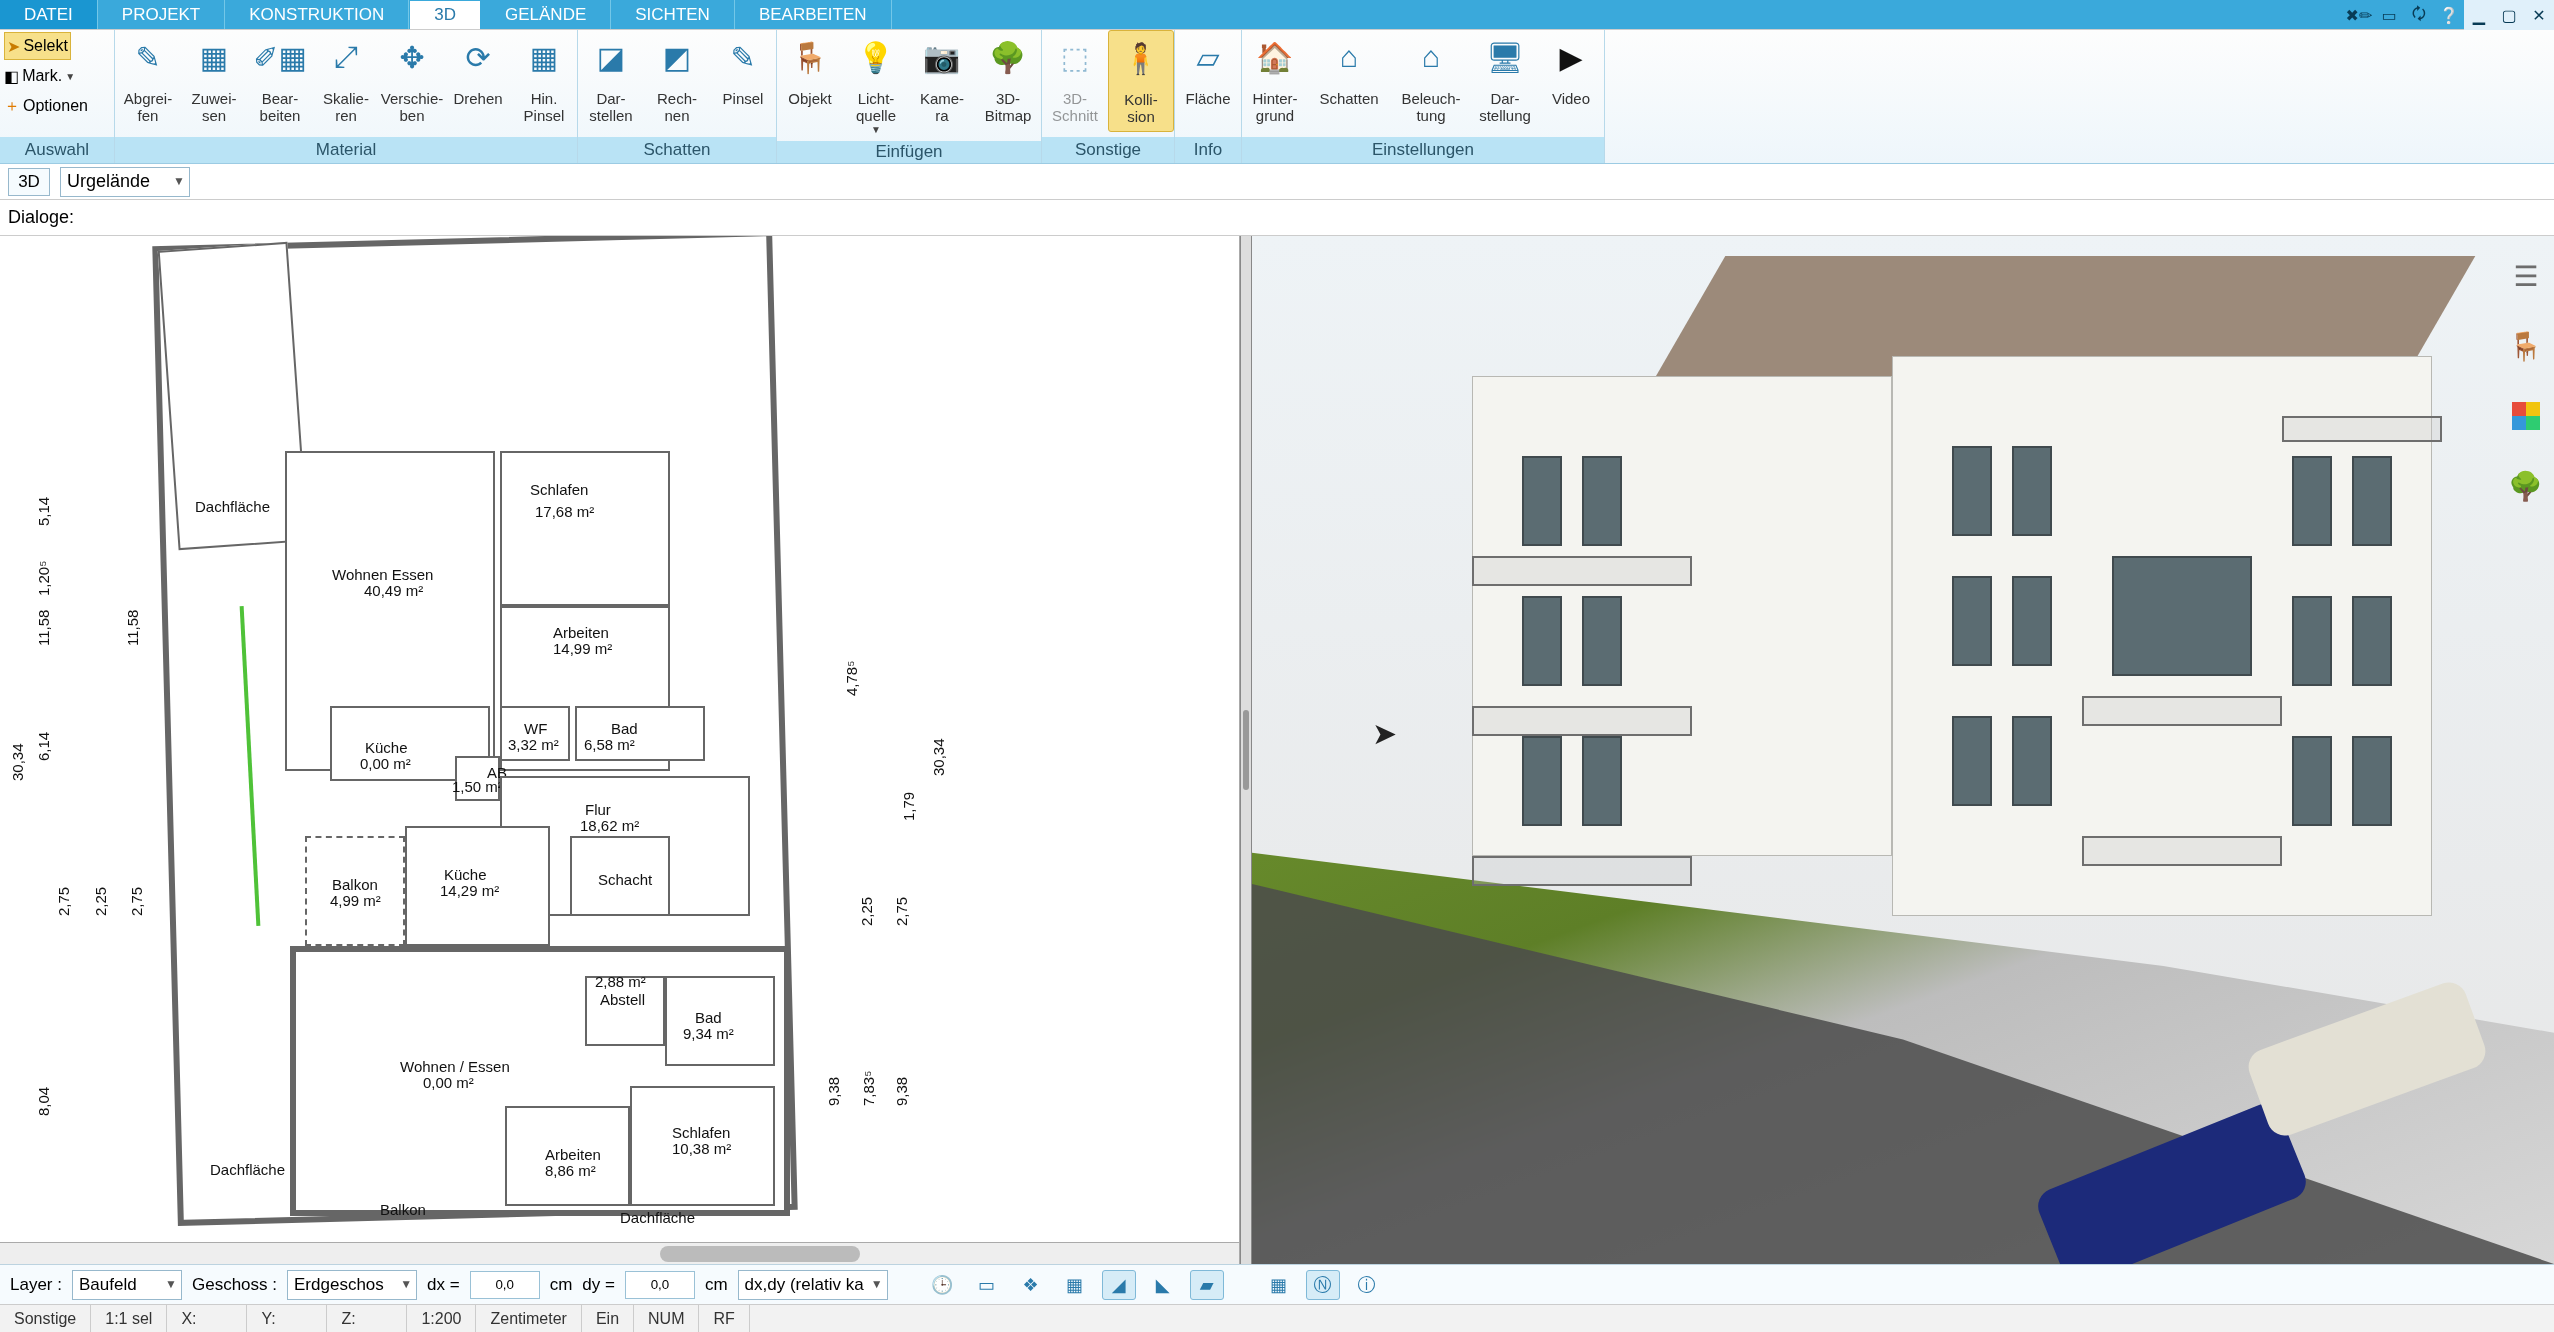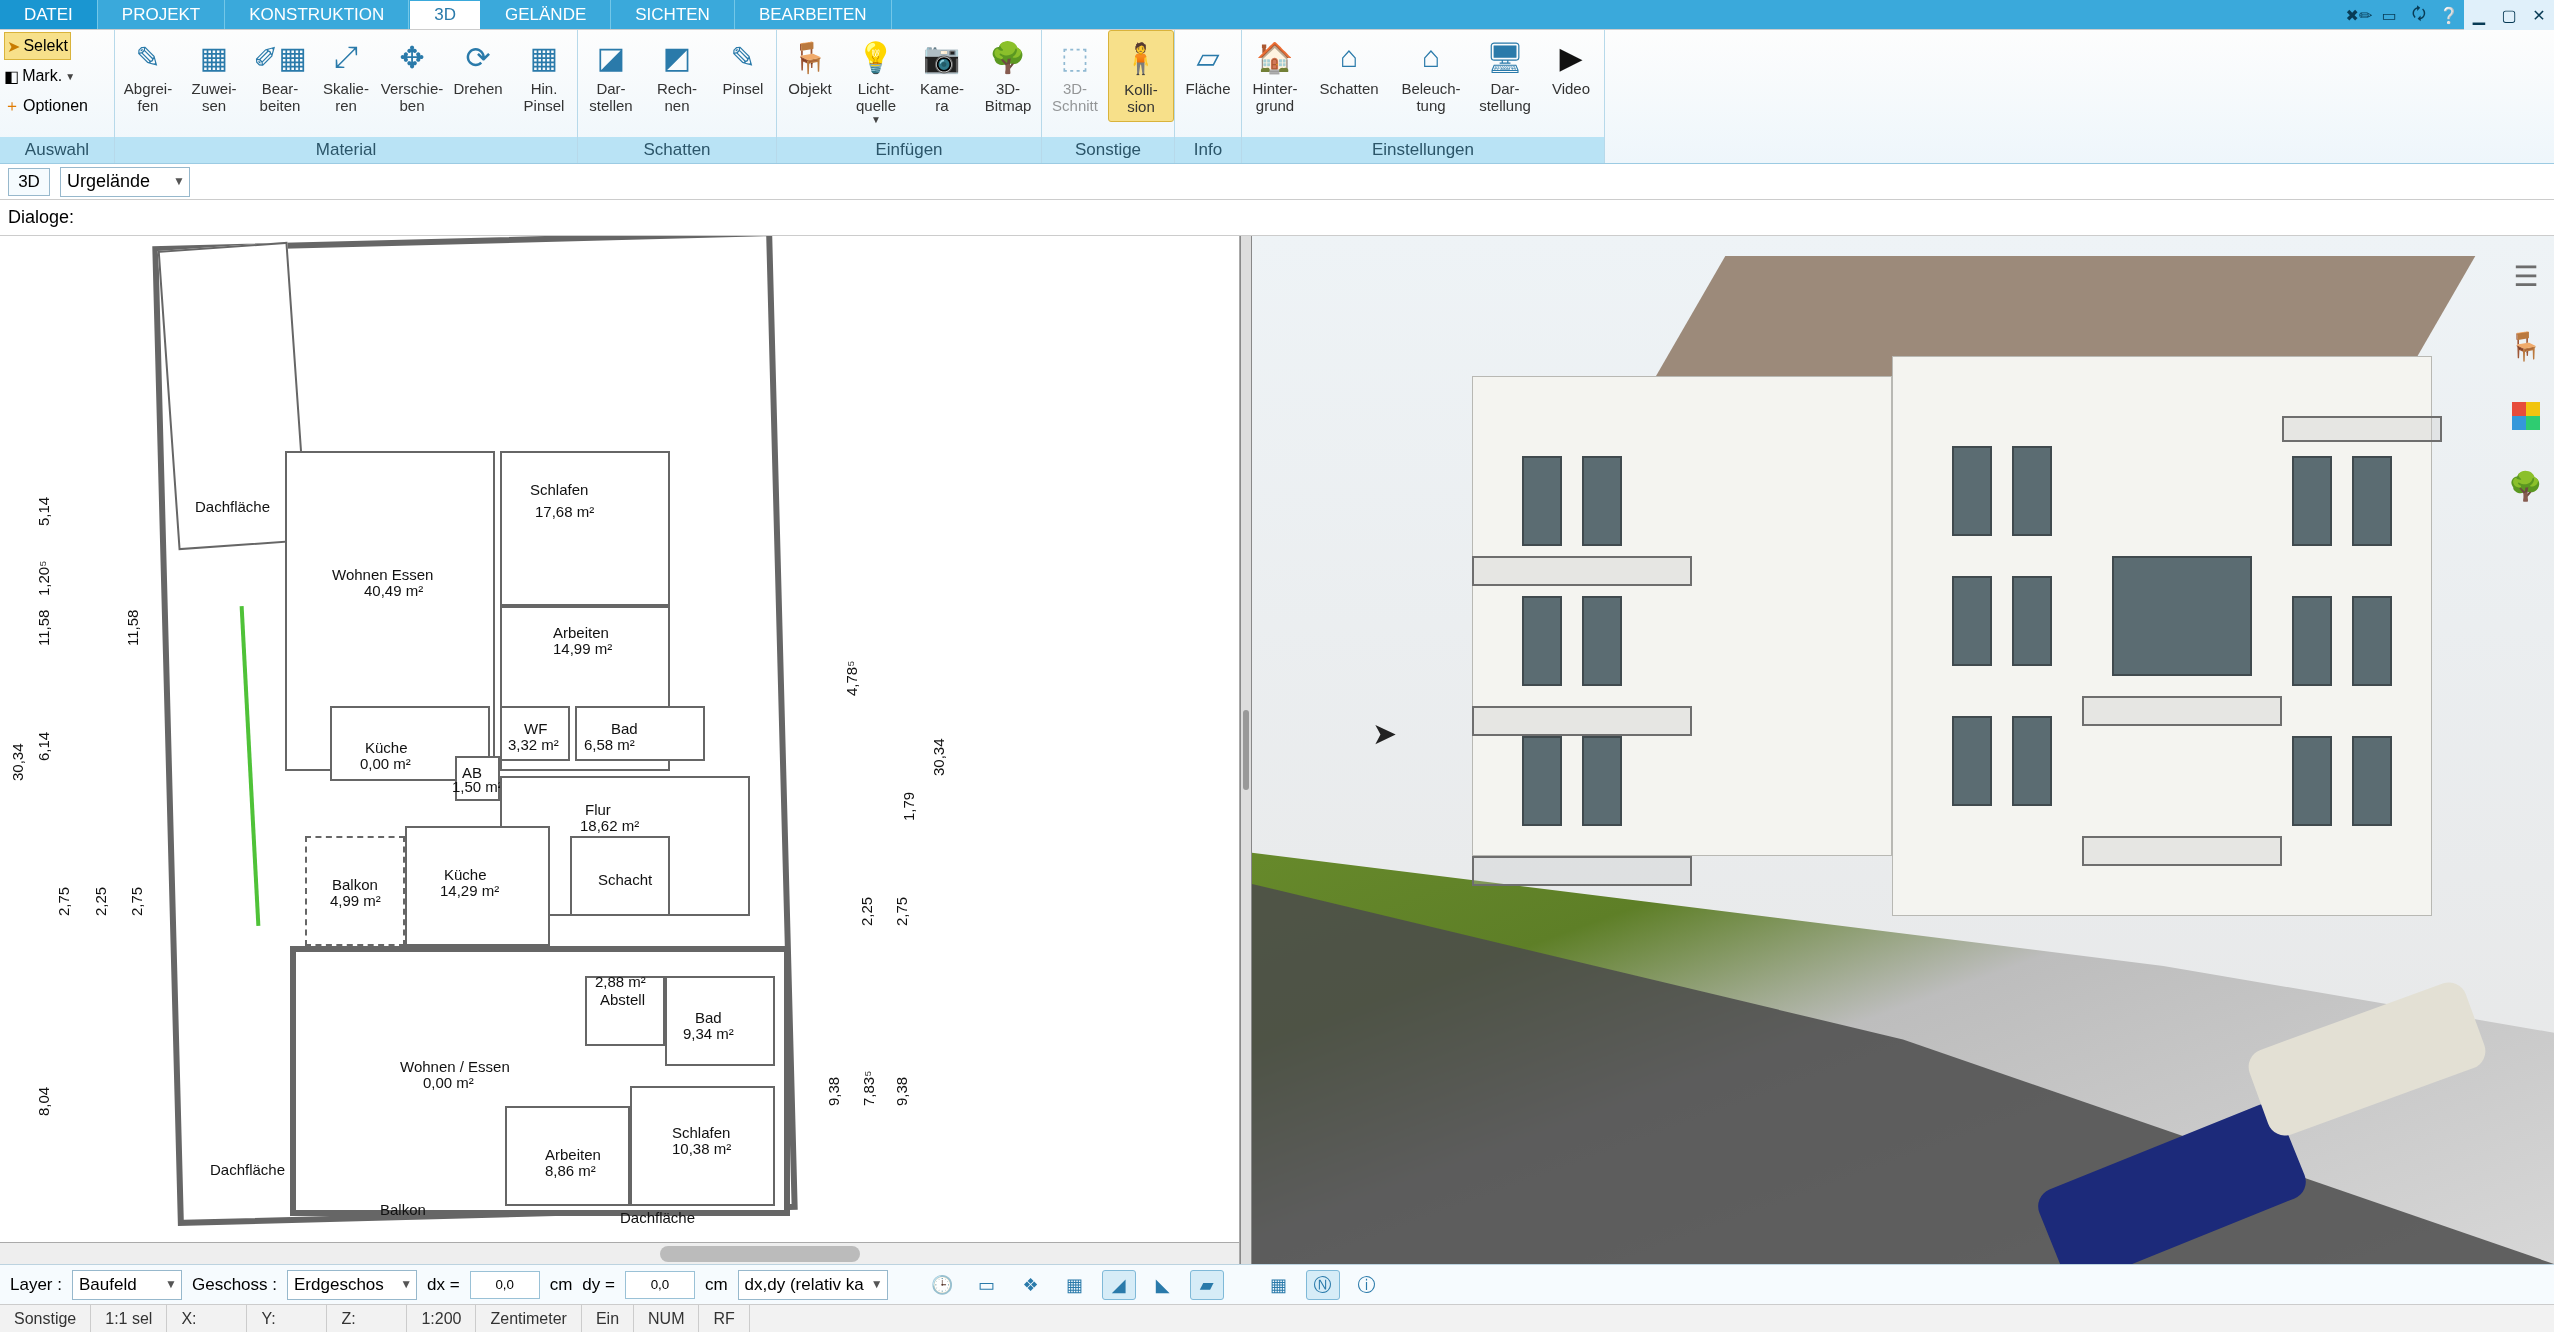--- a/index.html
+++ b/index.html
@@ -17,21 +17,21 @@
 
 
 .ribbon { display:flex; height:134px; background:linear-gradient(#fdfdfd,#eef6fb); border-bottom:1px solid #9ccbe3; }
 .ribbon-group { display:flex; flex-direction:column; border-right:1px solid #b7d9ea; }
 .ribbon-group .buttons { display:flex; flex:1; align-items:flex-start; }
 .ribbon-group .label { height:26px; text-align:center; font-size:17px; background:#b9e3f5; color:#2b5569; display:flex; align-items:center; justify-content:center; }
 
 .rbtn { display:flex; flex-direction:column; align-items:center; justify-content:flex-start; width:66px; padding:6px 2px; cursor:pointer; text-align:center; }
 .rbtn.wide { width:82px; }
 .rbtn .ic { height:42px; display:flex; align-items:center; justify-content:center; font-size:30px; color:#2a7aaa; }
-.rbtn .lbl { font-size:15px; line-height:17px; color:#333; margin-top:2px; white-space:pre-line; }
+.rbtn .lbl { font-size:15px; line-height:17px; color:#333; margin-top:12px; white-space:pre-line; }
 .rbtn.active { background:#f7e08a; border:1px solid #d9b33b; border-radius:3px; }
 
 .auswahl-col { width:115px; display:flex; flex-direction:column; padding:2px 4px; gap:2px; }
 .auswahl-row { display:flex; align-items:center; height:28px; font-size:16px; gap:3px; }
 .auswahl-row.selekt { background:#f7e08a; border:1px solid #d9b33b; padding:0 2px; }
 .tri { font-size:10px; color:#444; }
 
 
 .bar { height:36px; border-bottom:1px solid #ccc; display:flex; align-items:center; padding:0 8px; gap:10px; font-size:18px; }
 .mode-box { width:42px; height:28px; border:1px solid #97b8cc; background:#f5fbfe; text-align:center; line-height:26px; font-size:17px; cursor:pointer; }
@@ -310,21 +310,21 @@
 
         <div class="room thin" style="left:575px; top:470px; width:130px; height:55px"></div>
         <div class="room-label" style="left:611px;top:484px">Bad</div>
         <div class="room-label" style="left:584px;top:500px">6,58 m²</div>
 
         <div class="room thin" style="left:330px; top:470px; width:160px; height:75px"></div>
         <div class="room-label" style="left:365px;top:503px">Küche</div>
         <div class="room-label" style="left:360px;top:519px">0,00 m²</div>
 
         <div class="room thin" style="left:455px; top:520px; width:45px; height:45px"></div>
-        <div class="room-label" style="left:462px;top:528px">AB</div>
+        <div class="room-label" style="left:487px;top:528px">AB</div>
         <div class="room-label" style="left:452px;top:542px">1,50 m²</div>
 
         <div class="room thin" style="left:500px; top:540px; width:250px; height:140px"></div>
         <div class="room-label" style="left:585px;top:565px">Flur</div>
         <div class="room-label" style="left:580px;top:581px">18,62 m²</div>
         <div class="room thin" style="left:570px;top:600px;width:100px;height:80px"></div>
         <div class="room-label" style="left:598px;top:635px">Schacht</div>
 
         <div class="room thin" style="left:305px; top:600px; width:100px; height:110px; border-style:dashed"></div>
         <div class="room-label" style="left:332px;top:640px">Balkon</div>

